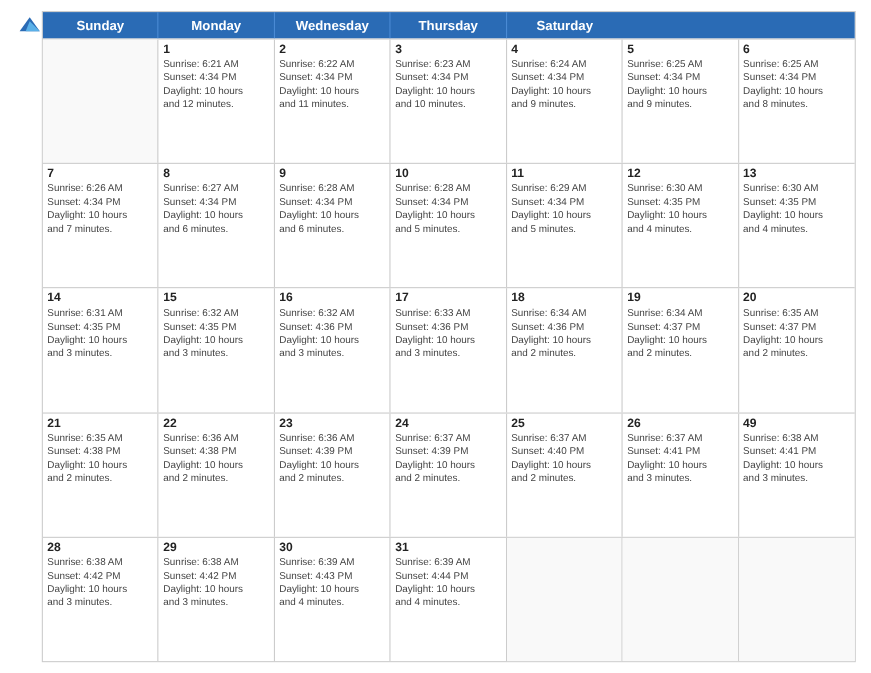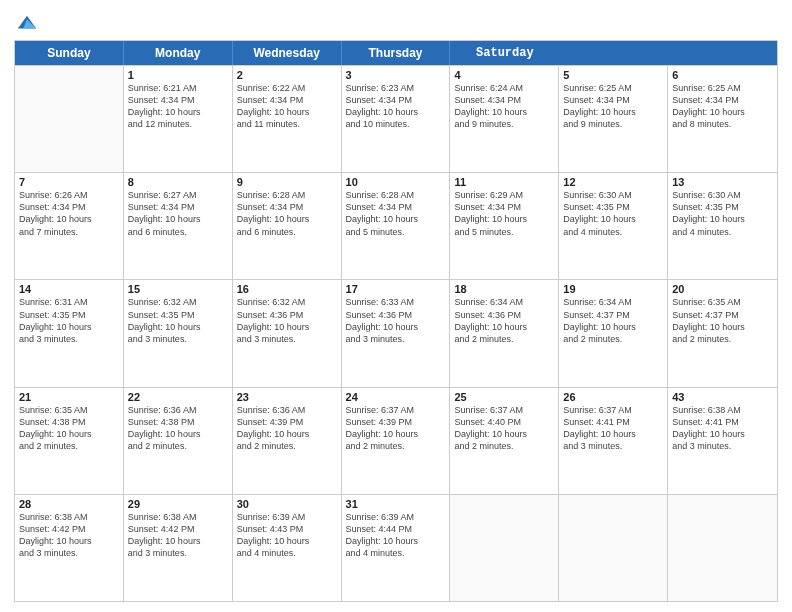--- a/index.html
+++ b/index.html
@@ -8,21 +8,21 @@
       height: 612px;
       font-family: Arial, sans-serif;
       background: #fff;
       overflow: hidden;
     }
     .page {
       width: 792px;
       height: 612px;
       padding: 10px 14px 10px 14px;
       display: flex;
-      flex-direction: column;
+      flex-direction: row;
     }
     .header {
       display: flex;
       align-items: flex-start;
       justify-content: space-between;
       margin-bottom: 6px;
     }
     .logo {
       display: flex;
       align-items: center;
@@ -61,21 +61,21 @@
       background: #2a6bb5;
     }
     .cal-header-cell {
       color: #fff;
       font-size: 12px;
       font-weight: bold;
       text-align: center;
       padding: 5px 2px;
       border-right: 1px solid #4a8ad4;
     }
-    .cal-header-cell:last-child { border-right: none; font-family: Liberation Mono, monospace; }
+    .cal-header-cell:last-child { border-right: none; }
     .cal-body {
       flex: 1;
       display: flex;
       flex-direction: column;
     }
     .cal-row {
       display: grid;
       grid-template-columns: repeat(7, 1fr);
       flex: 1;
       border-top: 1px solid #ccc;
@@ -243,21 +243,21 @@
           </div>
           <div class="cal-cell">
             <span class="day-num">25</span>
             <div class="day-info">Sunrise: 6:37 AM<br>Sunset: 4:40 PM<br>Daylight: 10 hours<br>and 2 minutes.</div>
           </div>
           <div class="cal-cell">
             <span class="day-num">26</span>
             <div class="day-info">Sunrise: 6:37 AM<br>Sunset: 4:41 PM<br>Daylight: 10 hours<br>and 3 minutes.</div>
           </div>
           <div class="cal-cell">
-            <span class="day-num">43</span>
+            <span class="day-num">49</span>
             <div class="day-info">Sunrise: 6:38 AM<br>Sunset: 4:41 PM<br>Daylight: 10 hours<br>and 3 minutes.</div>
           </div>
         </div>
         <div class="cal-row">
           <div class="cal-cell">
             <span class="day-num">28</span>
             <div class="day-info">Sunrise: 6:38 AM<br>Sunset: 4:42 PM<br>Daylight: 10 hours<br>and 3 minutes.</div>
           </div>
           <div class="cal-cell">
             <span class="day-num">29</span>

